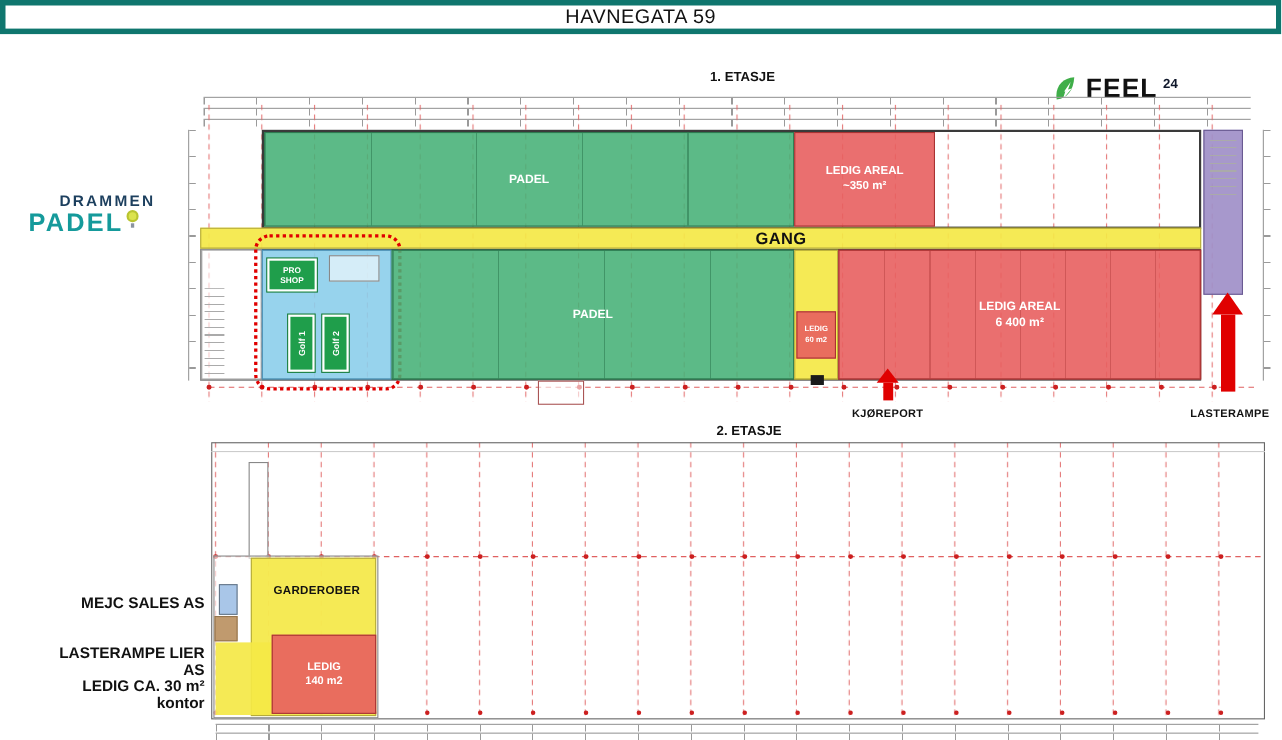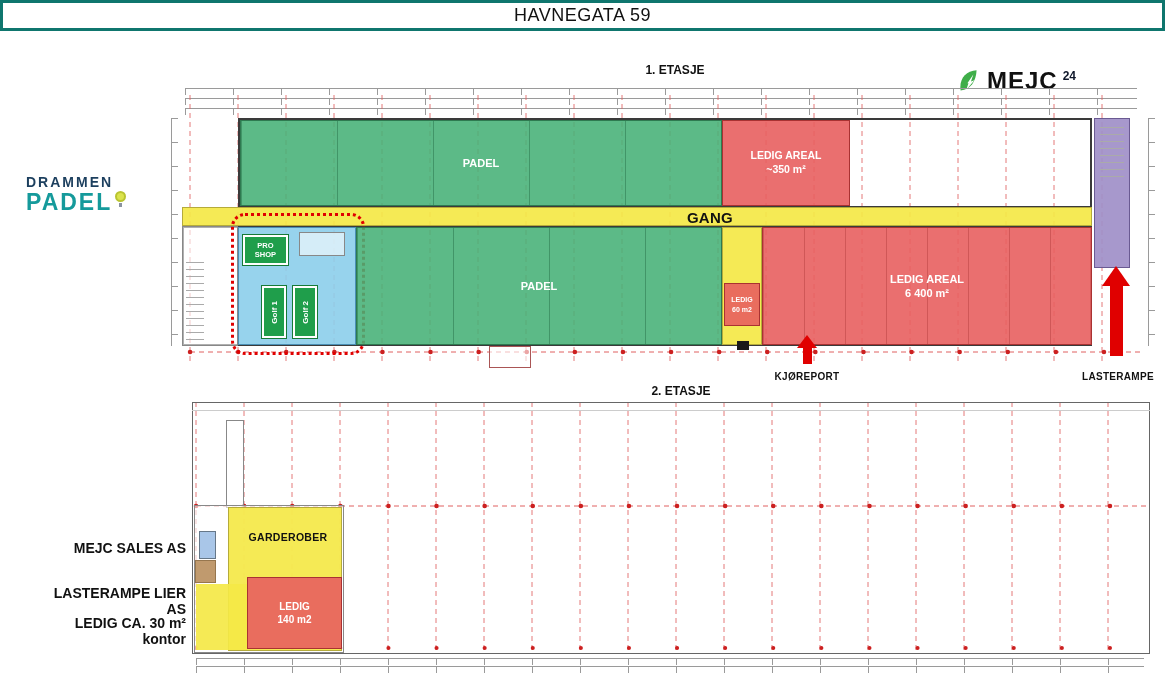--- a/index.html
+++ b/index.html
@@ -1,20 +1,20 @@
 <!DOCTYPE html>
 <html><head>
 <meta charset="utf-8">
 <style>
   * { margin:0; padding:0; box-sizing:border-box; }
   body { font-family:"Liberation Sans", sans-serif; background:#fff; }
   .canvas { position:relative; width:1165px; height:673px; background:#fff; overflow:hidden; }
   .abs { position:absolute; }
 
-  .title-bar { position:absolute; left:0; top:0; width:1165px; height:31px; border:3px solid #0f766e;
+  .title-bar { position:absolute; left:0; top:0; width:1165px; height:31px; border:5px solid #0f766e;
                display:flex; align-items:center; justify-content:center; font-size:18px; color:#111; letter-spacing:.5px; }
 
   .floor-label { position:absolute; font-size:12px; font-weight:bold; color:#111; text-align:center; }
 
   .ticks  { position:absolute; height:7px; border-top:1px solid #9a9a9a;
             background-image:repeating-linear-gradient(to right,#9a9a9a 0 1px,transparent 1px 48px); }
   .vticks { position:absolute; width:7px; border-left:1px solid #9a9a9a;
             background-image:repeating-linear-gradient(to bottom,#9a9a9a 0 1px,transparent 1px 24px); }
 
   .outline      { position:absolute; border:2px solid #3a3a3a; }
@@ -44,21 +44,21 @@
   .arrow .head { width:0; height:0; border-left:10px solid transparent; border-right:10px solid transparent; border-bottom:13px solid #e00000; }
   .arrow .shaft { width:9px; height:16px; background:#e00000; }
   .arrow.big .head { border-left-width:14px; border-right-width:14px; border-bottom-width:20px; }
   .arrow.big .shaft { width:13px; height:70px; }
 
   .feel-logo { position:absolute; display:flex; align-items:flex-start; gap:5px; }
   .feel-text { font-size:24px; font-weight:bold; color:#111; letter-spacing:1px; line-height:26px; }
   .feel-sup  { font-size:12px; font-weight:bold; color:#0f172a; margin-top:1px; }
 
   .drammen-logo { position:absolute; }
-  .dr-line1 { color:#1c3f5e; font-weight:bold; font-size:14px; letter-spacing:2px; }
+  .dr-line1 { color:#1c3f5e; font-weight:bold; font-size:14px; letter-spacing:2px;margin-left:28px; }
   .dr-row   { display:flex; align-items:flex-start; }
   .dr-line2 { color:#159a9b; font-weight:bold; font-size:23px; letter-spacing:2px; line-height:24px; }
   .bulb { width:11px; height:11px; border-radius:50%; background:#dbe34c; border:2px solid #b9c430; margin-left:3px; margin-top:1px; position:relative; }
   .bulb::after { content:""; position:absolute; left:2px; top:10px; width:3px; height:4px; background:#8a93a0; }
 
   .stairs { position:absolute; background-image:repeating-linear-gradient(to bottom, #aaa 0 1px, transparent 1px 7px); }
   .hline { position:absolute; border-top:1px solid #ccc; }
   .wall-v { position:absolute; width:2px; background:rgba(70,50,110,.55); }
   .doormark { position:absolute; background:#1a1a1a; }
 </style>
@@ -69,21 +69,21 @@
 
   <div class="title-bar">HAVNEGATA 59</div>
 
   <div class="floor-label" style="left:610px;top:63px;width:130px;">1. ETASJE</div>
 
   <div class="feel-logo" style="left:956px;top:68px;">
     <svg width="26" height="26" viewBox="0 0 24 24">
       <path d="M19 2c-9 .5-15 6.5-15 15.5 0 1.2.1 2.3.3 3.3C13.5 19.5 18.5 12.5 19 2z" fill="#3fae49"></path>
       <path d="M10.5 14l5.5-8-2.2 6.4 3.2-1L9.5 20l2-6z" fill="#fff"></path>
     </svg>
-    <span class="feel-text">MEJC</span>
+    <span class="feel-text">FEEL</span>
     <span class="feel-sup">24</span>
   </div>
 
   <div class="drammen-logo" style="left:26px;top:174px;">
     <div class="dr-line1">DRAMMEN</div>
     <div class="dr-row">
       <span class="dr-line2">PADEL</span>
       <span class="bulb"></span>
     </div>
   </div>

